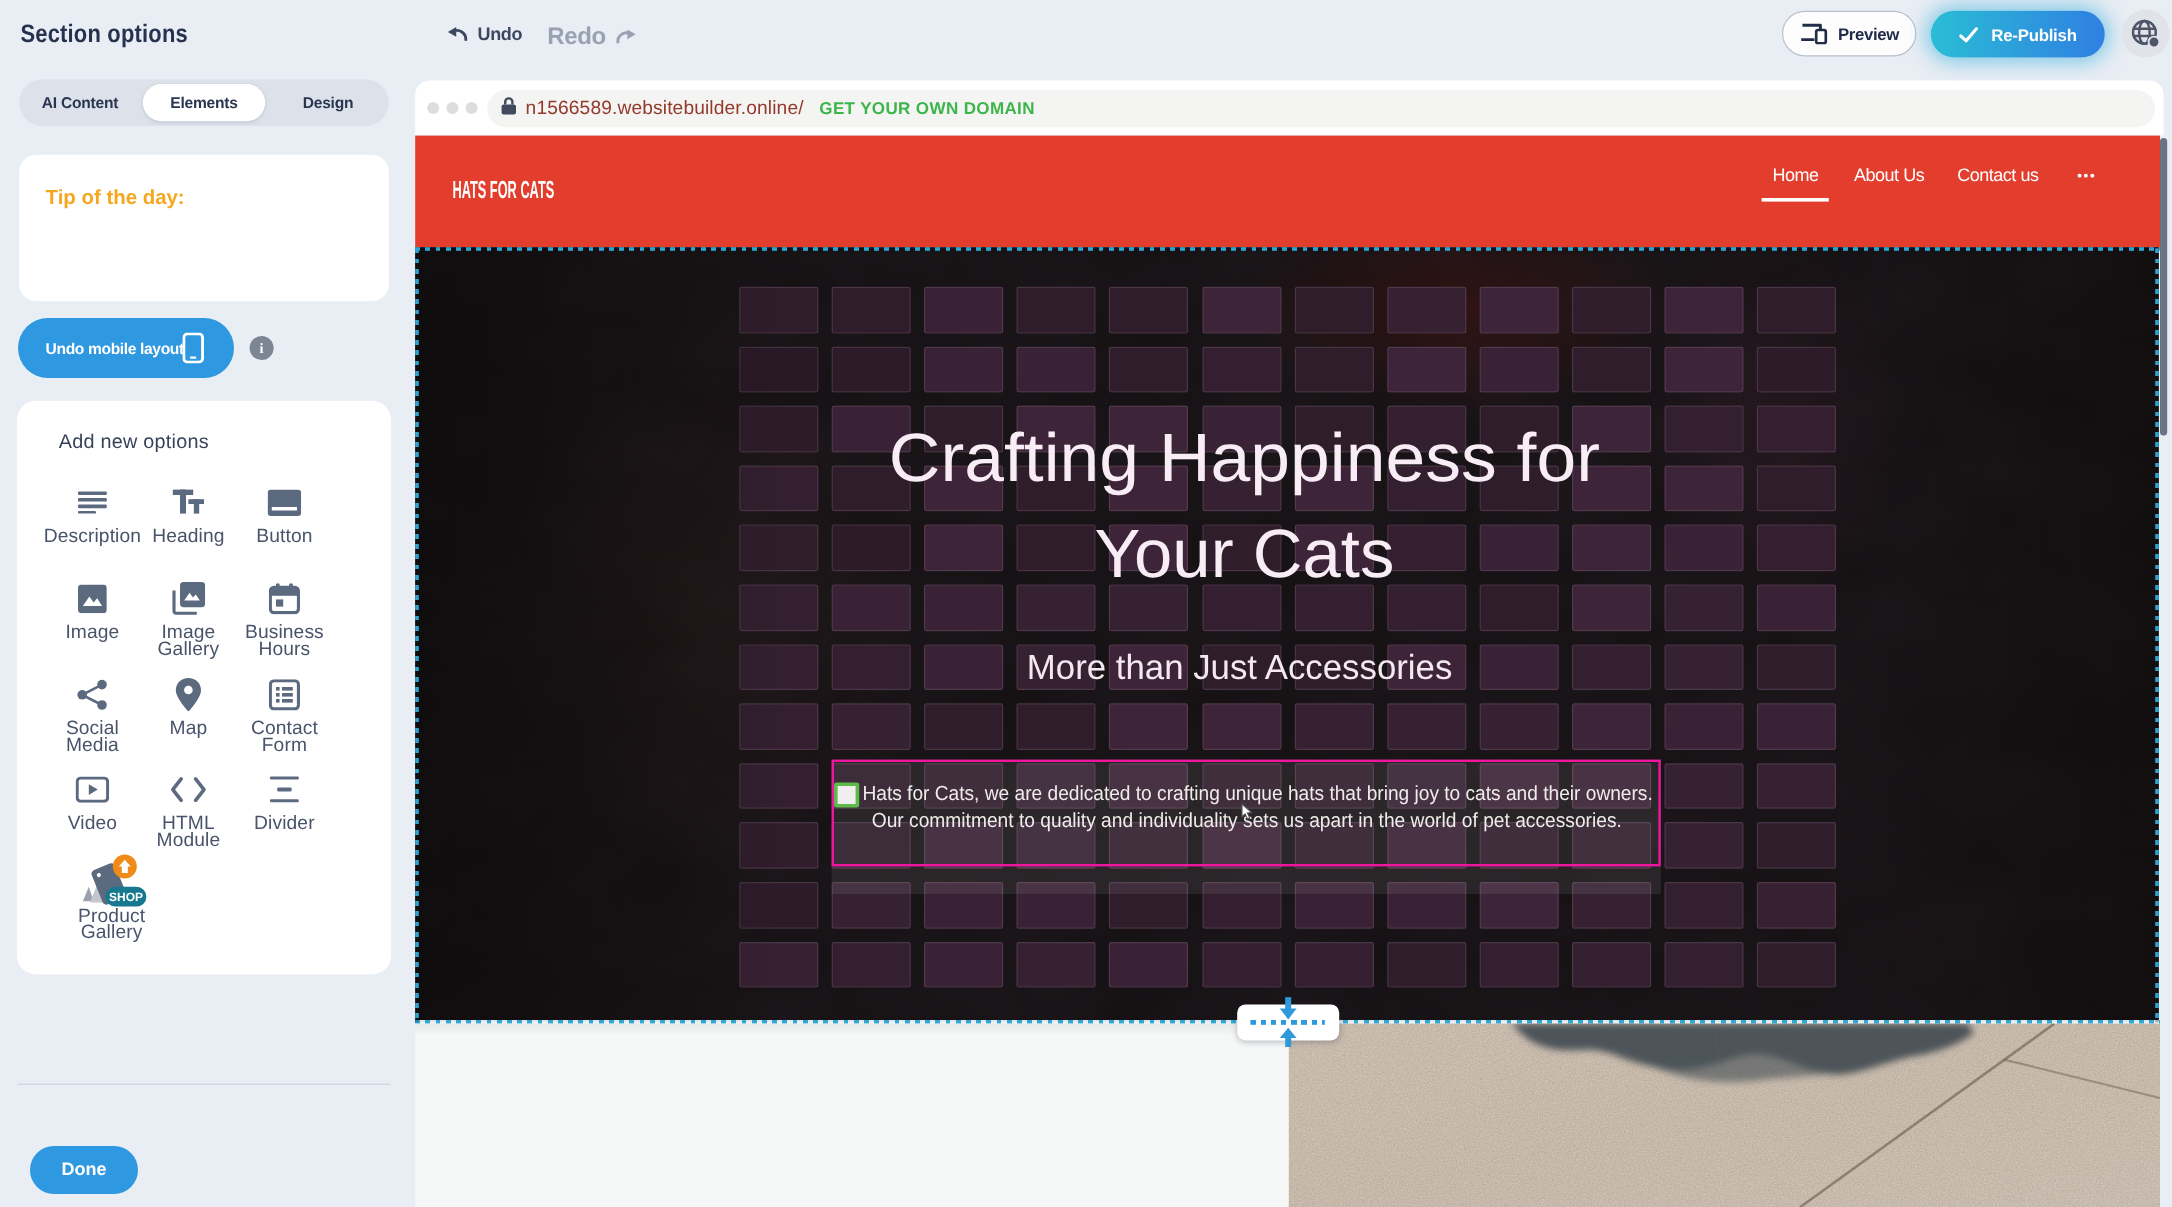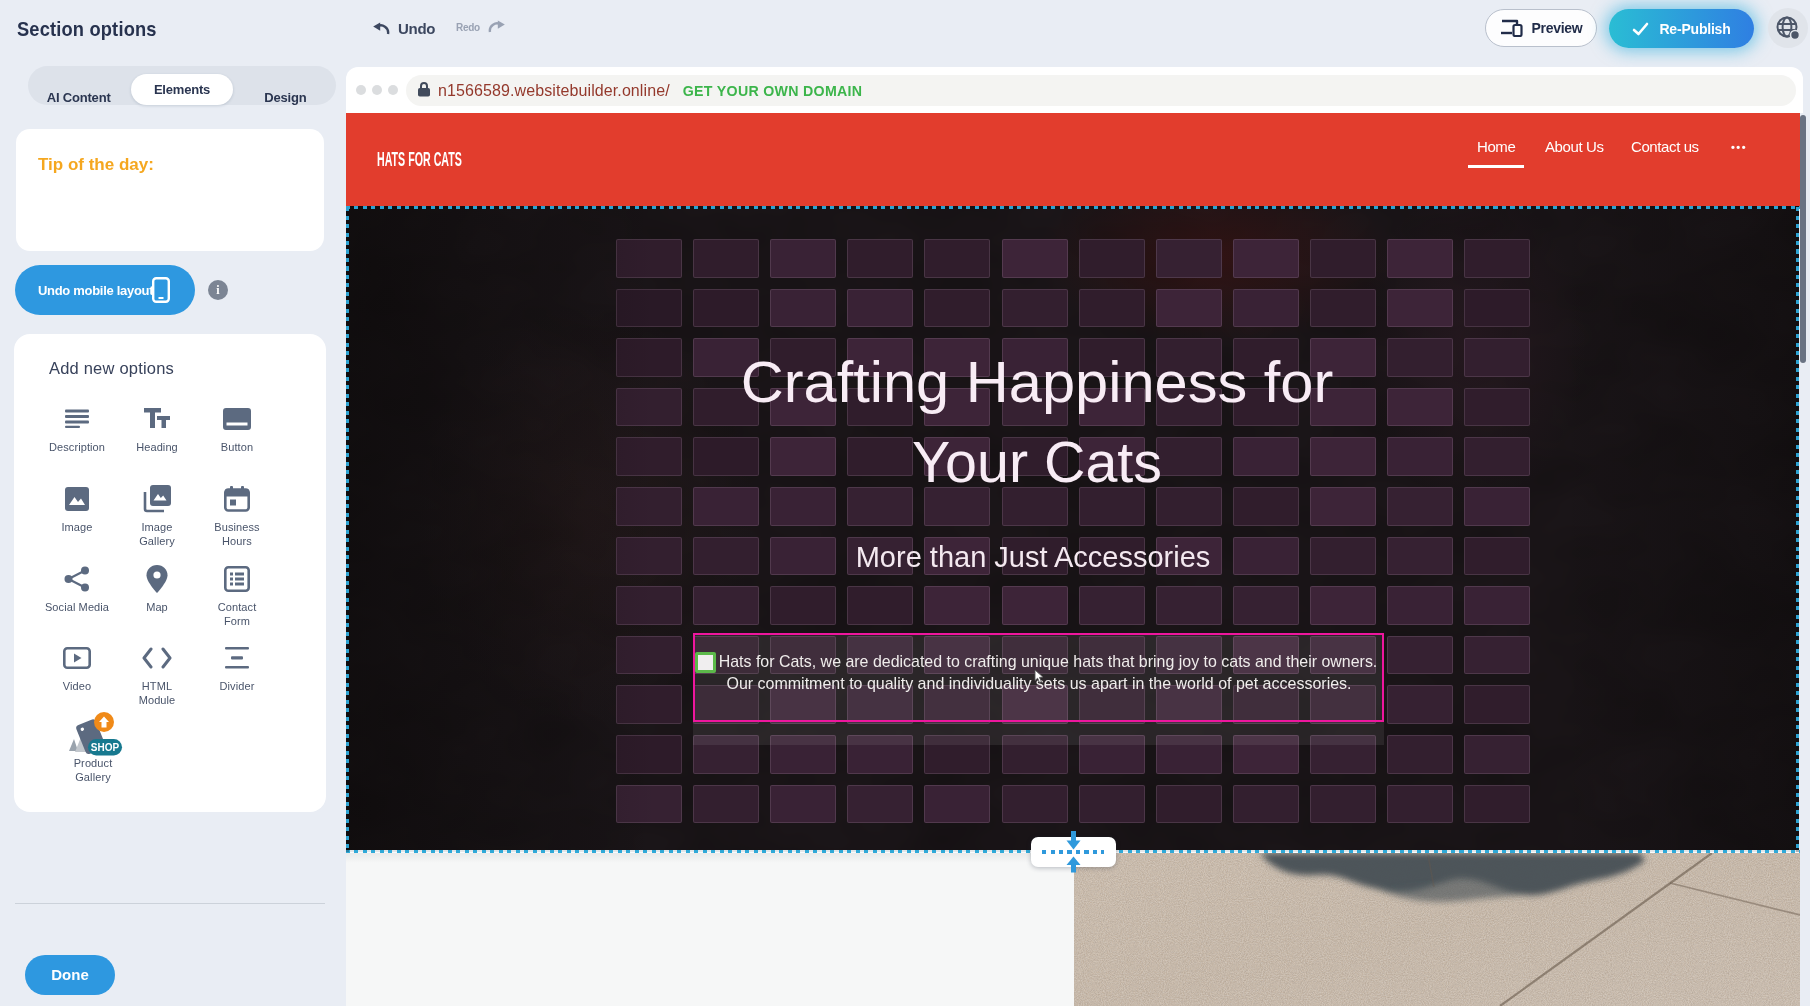--- a/index.html
+++ b/index.html
@@ -4,49 +4,49 @@
 *{margin:0;padding:0;box-sizing:border-box}
 html,body{width:1810px;height:1006px;overflow:hidden;background:#e9edf4;
  font-family:"Liberation Sans",sans-serif;position:relative}
 .abs{position:absolute}
 
 .sec-title{left:17px;top:17px;font-size:21px;font-weight:bold;color:#27324e;letter-spacing:.2px;transform:scaleX(.87);transform-origin:left center}
 .undo{left:372px;top:20px;display:flex;align-items:flex-end;gap:8px}
 .undo b{font-size:15px;letter-spacing:-0.3px;color:#3c475f}
 .undo b,.redo b{font-weight:bold}
 .redo{left:456px;top:20px;display:flex;align-items:center;gap:8px}
-.redo b{font-size:10px;letter-spacing:-0.3px;color:#99a2b3}
+.redo b{font-size:20px;letter-spacing:-0.3px;color:#99a2b3}
 .btn-preview{left:1485px;top:9px;width:112px;height:38px;border:1px solid #b9c0cc;
  border-radius:19px;background:#fdfdfe;display:flex;align-items:center;justify-content:center;gap:8px}
 .btn-preview span{font-size:14px;letter-spacing:-0.3px;font-weight:bold;color:#212c49}
 .btn-pub{left:1609px;top:9px;width:145px;height:39px;border-radius:20px;
  background:linear-gradient(90deg,#2abdd4,#2f7fe2);display:flex;align-items:center;
  justify-content:center;gap:10px;box-shadow:0 0 16px 4px rgba(42,173,220,.55)}
 .btn-pub span{font-size:14px;letter-spacing:-0.2px;font-weight:bold;color:#fff}
 .globe{left:1768px;top:8px;width:40px;height:40px;border-radius:50%;background:#e0e4ea;
  display:flex;align-items:center;justify-content:center}
 
-.tabs{left:28px;top:66px;width:308px;height:39px;border-radius:20px;background:#dde2ea;
- display:flex;align-items:flex-end}
+.tabs{left:16px;top:66px;width:308px;height:39px;border-radius:20px;background:#dde2ea;
+ display:flex;align-items:center}
 .tab{flex:1;text-align:center;font-size:13px;letter-spacing:-0.2px;font-weight:bold;color:#2a3550}
 .tab.active{background:#fff;border-radius:16px;height:31px;line-height:31px;margin:0 2px;
  box-shadow:0 1px 3px rgba(40,60,90,.18)}
 .card{background:#fff;border-radius:14px}
 .tip{left:16px;top:129px;width:308px;height:122px}
 .tip h3{margin:26px 0 0 22px;font-size:17px;color:#f5a71f}
 .tip p{margin:13px 0 0 22px;font-size:13px;letter-spacing:-0.2px;line-height:15.5px;color:#4b94ca;white-space:nowrap}
 .btn-mobile{left:15px;top:265px;width:180px;height:50px;border-radius:25px;background:#2e98e0;
  display:flex;align-items:center}
 .btn-mobile span{margin-left:23px;font-size:13px;letter-spacing:-0.3px;font-weight:bold;color:#fff;white-space:nowrap}
 .info{left:208px;top:280px;width:20px;height:20px;border-radius:50%;background:#7c8594;
  color:#fff;font-size:12px;font-weight:bold;text-align:center;line-height:20px;font-family:"Liberation Serif",serif}
 .add{left:14px;top:334px;width:312px;height:478px;border-radius:16px;position:absolute}
 .add h2{margin:25px 0 0 35px;font-size:16.5px;font-weight:500;color:#38425b;letter-spacing:.2px}
 .el{position:absolute;width:90px;text-align:center}
-.el .lbl{margin-top:7px;font-size:11px;line-height:13.5px;color:#49546a;letter-spacing:.1px}
+.el .lbl{margin-top:7px;font-size:16px;line-height:13.5px;color:#49546a;letter-spacing:.1px}
 .el svg{display:block;margin:0 auto}
 .hr{left:15px;top:903px;width:310px;height:1px;background:#ccd2da}
 .btn-done{left:25px;top:955px;width:90px;height:40px;border-radius:20px;background:#2e98e0;
  text-align:center;line-height:40px;font-size:15px;font-weight:bold;color:#fff}
 
 .chrome{left:346px;top:67px;width:1457px;height:46px;background:#fff;border-radius:12px 12px 0 0}
 .dot{width:10px;height:10px;border-radius:50%;background:#dbdddf;position:absolute;top:85px}
 .pill{left:406px;top:75px;width:1390px;height:31px;border-radius:16px;background:#f4f4f2;
  display:flex;align-items:center}
 .url{font-size:16px;color:#94392c;letter-spacing:.1px}

